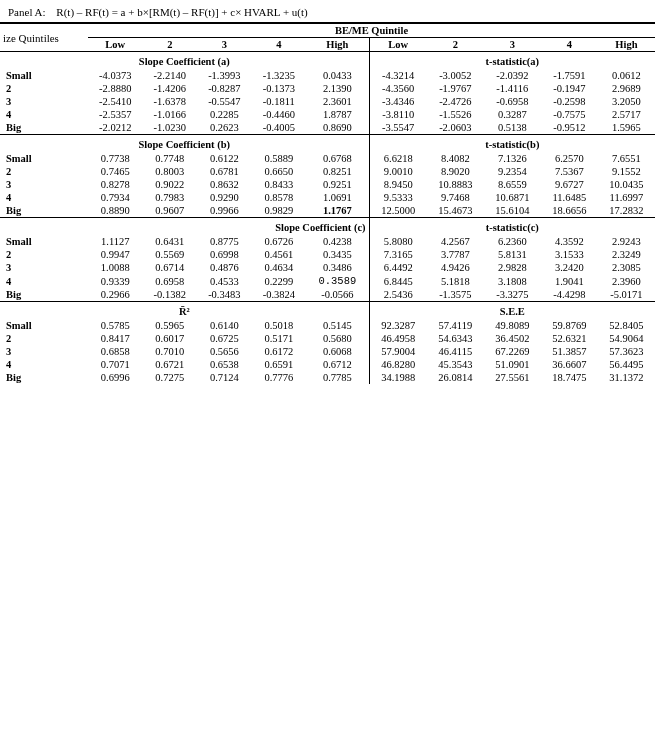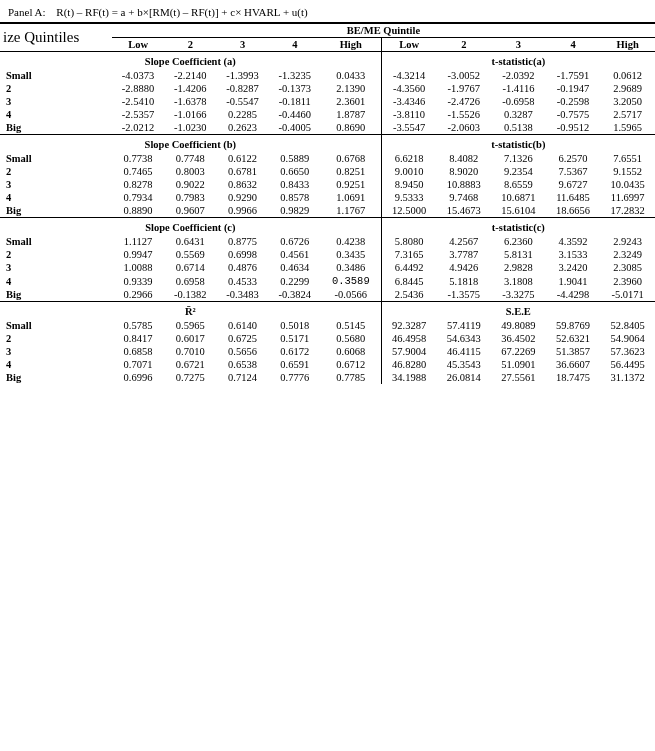--- a/index.html
+++ b/index.html
@@ -51,21 +51,21 @@
 <body>
 
 <div>
   <div class="panel-header">
     <span>Panel A:</span>
     <span style="margin-left:8px;">R(t) – RF(t) = a + b×[RM(t) – RF(t)] + c× HVARL + u(t)</span>
   </div>
   <table>
     <thead>
       <tr>
-        <th rowspan="2" style="text-align:left; font-weight:normal; font-size:15px; border-bottom:1px solid #000;">ize Quintiles</th>
+        <th rowspan="2" style="text-align:left; font-weight:normal; font-size:11px; border-bottom:1px solid #000;">ize Quintiles</th>
         <th colspan="10" class="be-me-header">BE/ME Quintile</th>
       </tr>
       <tr class="sub-header-row">
         <th>Low</th>
         <th>2</th>
         <th>3</th>
         <th>4</th>
         <th style="font-weight:bold;">High</th>
         <th class="col-divider">Low</th>
         <th>2</th>
@@ -199,29 +199,29 @@
           <td>10.6871</td>
           <td>11.6485</td>
           <td>11.6997</td>
         </tr>
         <tr>
           <td class="row-label">Big</td>
           <td>0.8890</td>
           <td>0.9607</td>
           <td>0.9966</td>
           <td>0.9829</td>
-          <td style="font-weight: normal; margin-top: 36px;">1.1767</td>
+          <td style="font-weight: bold; margin-top: 36px;">1.1767</td>
           <td class="col-divider">12.5000</td>
           <td>15.4673</td>
           <td>15.6104</td>
           <td>18.6656</td>
           <td>17.2832</td>
         </tr>
         <tr class="section-header">
-          <td colspan="6" style="font-weight: bold; border-top: 1px solid rgb(0, 0, 0);">Slope Coefficient (c)</td>
+          <td colspan="6" style="font-weight: bold; border-top: 1px solid rgb(0, 0, 0); text-align: right;">Slope Coefficient (c)</td>
           <td colspan="5" style="font-weight: bold; border-left: 1px solid rgb(0, 0, 0); border-top: 1px solid rgb(0, 0, 0);">t-statistic(c)</td>
         </tr>
         <tr>
           <td class="row-label">Small</td>
           <td>1.1127</td>
           <td>0.6431</td>
           <td>0.8775</td>
           <td>0.6726</td>
           <td style="font-weight: normal;">0.4238</td>
           <td class="col-divider">5.8080</td>

